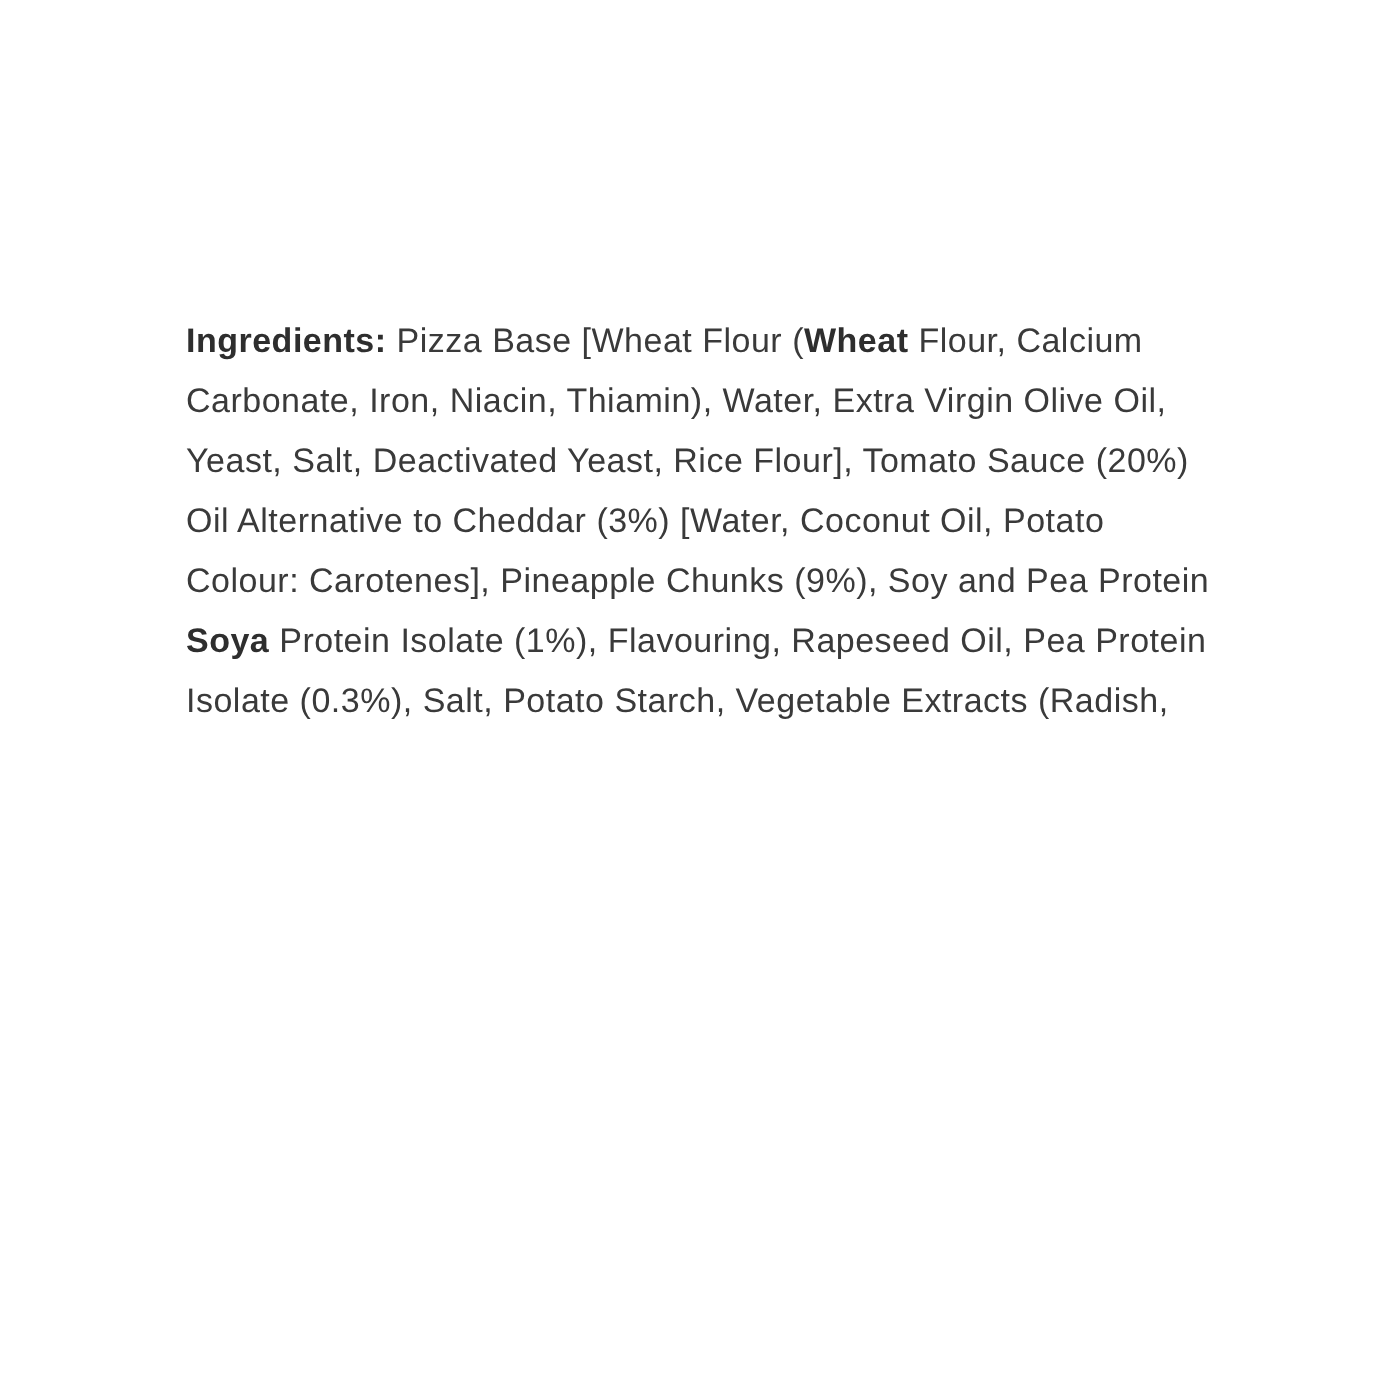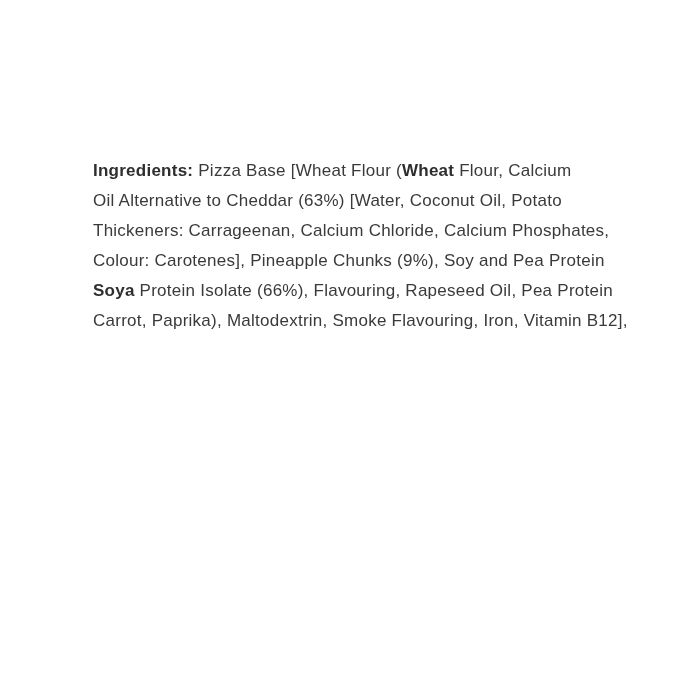--- a/index.html
+++ b/index.html
@@ -34,19 +34,20 @@
     font-weight: 700;
     color: #2e2e2e;
   }
 </style>
 </head>
 <body>
 
 <div class="page">
   <div class="ingredients">
       <div class="line"><span class="bold">Ingredients:</span><span> Pizza Base [Wheat Flour (</span><span class="bold">Wheat</span><span> Flour, Calcium</span></div>
-      <div class="line"><span>Oil Alternative to Cheddar (63%) [Water, Coconut Oil, Potato</span></div>
-      <div class="line"><span>Thickeners: Carrageenan, Calcium Chloride, Calcium Phosphates,</span></div>
+      <div class="line"><span>Carbonate, Iron, Niacin, Thiamin), Water, Extra Virgin Olive Oil,</span></div>
+      <div class="line"><span>Yeast, Salt, Deactivated Yeast, Rice Flour], Tomato Sauce (20%)</span></div>
+      <div class="line"><span>Oil Alternative to Cheddar (3%) [Water, Coconut Oil, Potato</span></div>
       <div class="line"><span>Colour: Carotenes], Pineapple Chunks (9%), Soy and Pea Protein</span></div>
-      <div class="line"><span class="bold">Soya</span><span> Protein Isolate (66%), Flavouring, Rapeseed Oil, Pea Protein</span></div>
-      <div class="line"><span>Carrot, Paprika), Maltodextrin, Smoke Flavouring, Iron, Vitamin B12],</span></div>
+      <div class="line"><span class="bold">Soya</span><span> Protein Isolate (1%), Flavouring, Rapeseed Oil, Pea Protein</span></div>
+      <div class="line"><span>Isolate (0.3%), Salt, Potato Starch, Vegetable Extracts (Radish,</span></div>
     </div>
 </div>
 
 </body></html>

